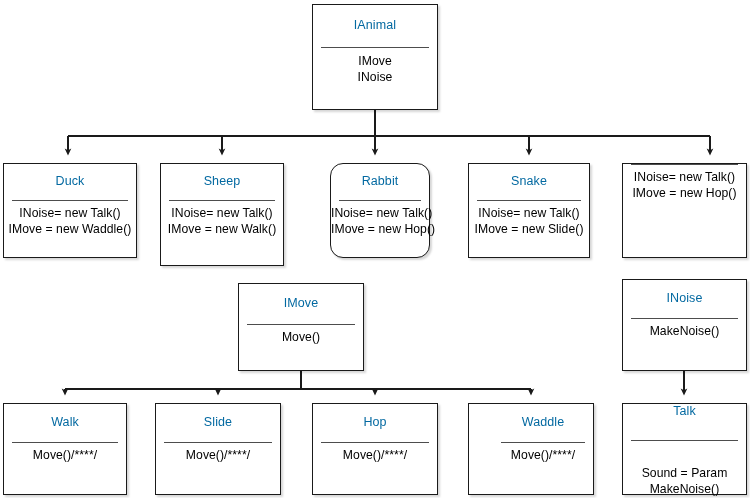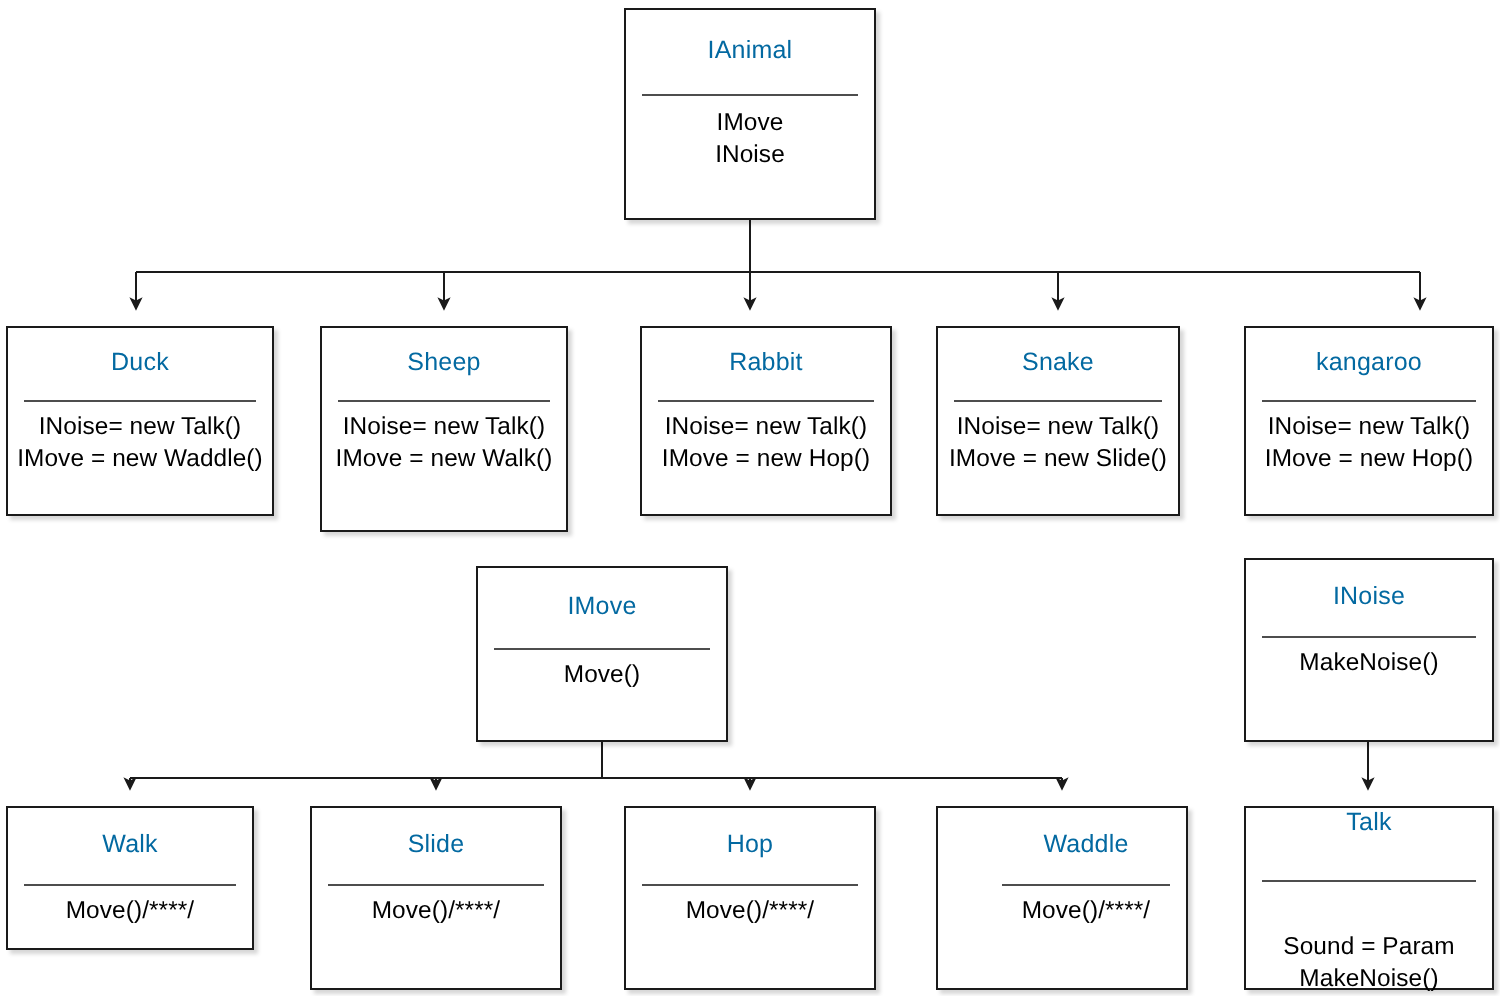--- a/index.html
+++ b/index.html
@@ -64,31 +64,31 @@
     white-space: pre;
   }
 
   
   .n-ianimal  { left: 312px; top: 4px;   width: 126px; height: 106px; }
   .n-ianimal  .node-title { height: 42px; }
   .n-ianimal  .node-body  { padding-top: 5px; }
 
   .n-duck     { left: 3px;   top: 163px; width: 134px; height: 95px; }
   .n-sheep    { left: 160px; top: 163px; width: 124px; height: 103px; }
-  .n-rabbit   { left: 320px; top: 163px; width: 126px; height: 95px; }
+  .n-rabbit   { left: 330px; top: 163px; width: 100px; height: 95px; border-radius: 13px; }
   .n-snake    { left: 468px; top: 163px; width: 122px; height: 95px; }
   .n-kangaroo { left: 622px; top: 163px; width: 125px; height: 95px; }
   .row2 .node-title { height: 36px; }
 
   .n-imove    { left: 238px; top: 283px; width: 126px; height: 88px; }
   .n-imove    .node-title { height: 40px; }
   .n-inoise   { left: 622px; top: 279px; width: 125px; height: 92px; }
   .n-inoise   .node-title { height: 38px; }
 
-  .n-walk     { left: 3px;   top: 403px; width: 124px; height: 72px; }
+  .n-walk     { left: 3px;   top: 403px; width: 124px; height: 92px; }
   .n-slide    { left: 155px; top: 403px; width: 126px; height: 92px; }
   .n-hop      { left: 312px; top: 403px; width: 126px; height: 92px; }
   .n-waddle   { left: 468px; top: 403px; width: 126px; height: 92px; padding-left: 24px; }
   .n-talk     { left: 622px; top: 403px; width: 125px; height: 92px; gap: 20px; }
   .row3 .node-title { height: 38px; }
 </style>
 </head>
 <body>
 
 <div id="diagram">
@@ -163,21 +163,20 @@
   <div class="node n-snake row2">
     <div class="node-title">Snake</div>
     <div class="node-divider"></div>
     <div class="node-body">
       <div>INoise= new Talk()</div>
       <div>IMove = new Slide()</div>
     </div>
   </div>
 
   <div class="node n-kangaroo row2">
-    <div class="node-title">kangaroo</div>
     <div class="node-divider"></div>
     <div class="node-body">
       <div>INoise= new Talk()</div>
       <div>IMove = new Hop()</div>
     </div>
   </div>
 
   <div class="node n-imove">
     <div class="node-title">IMove</div>
     <div class="node-divider"></div>

